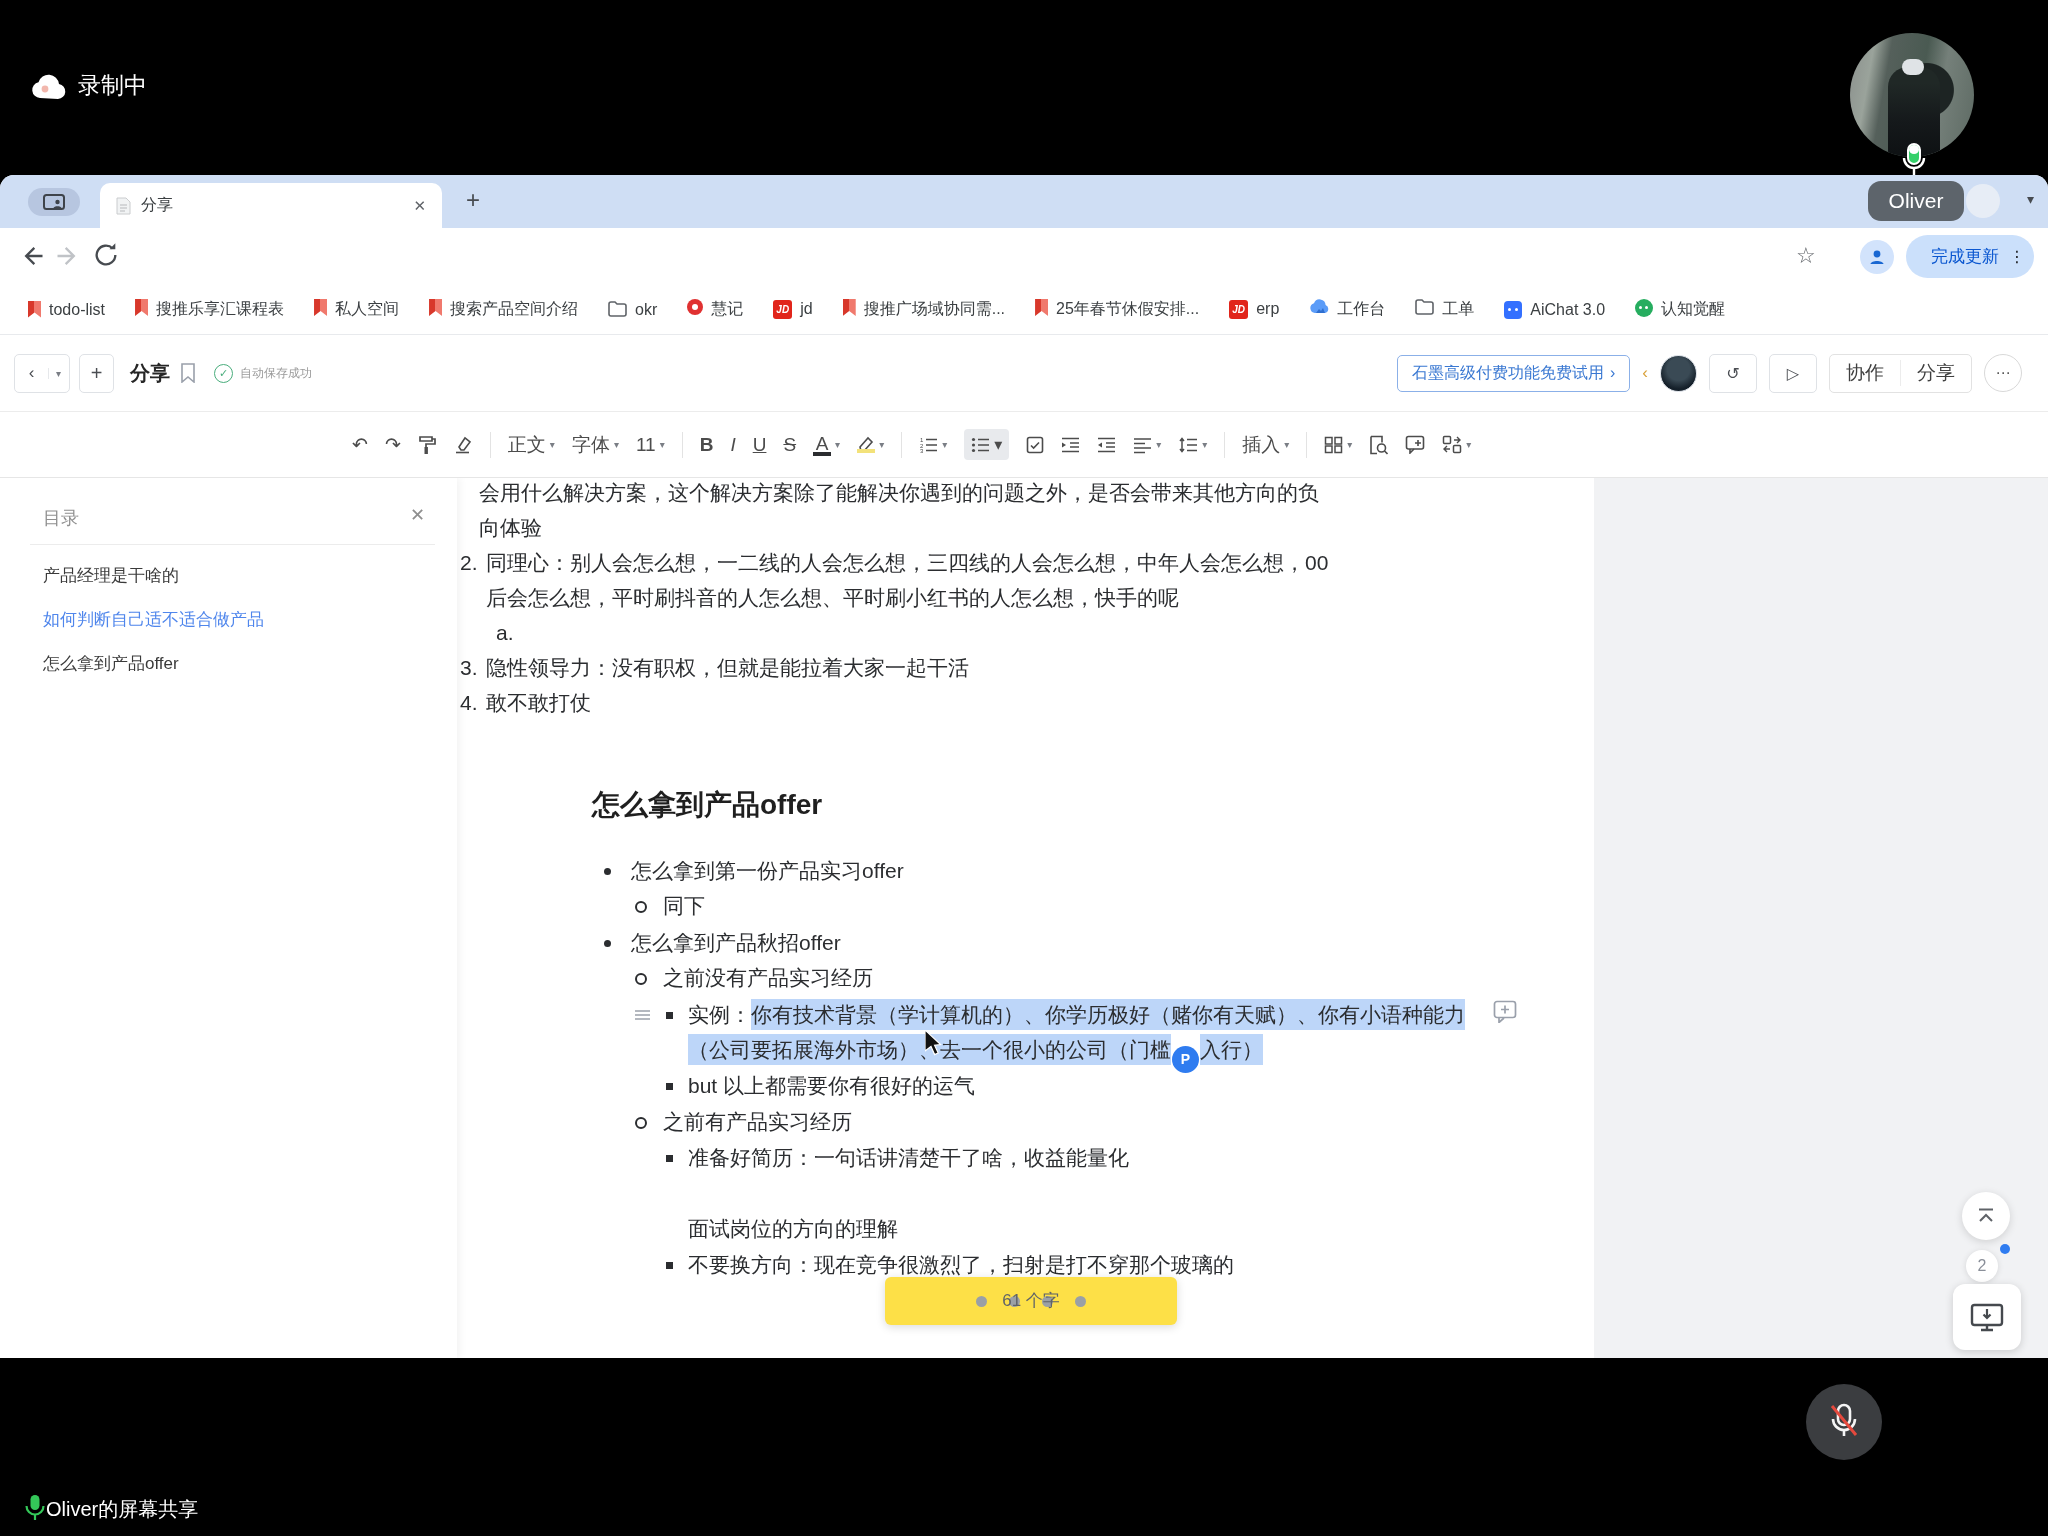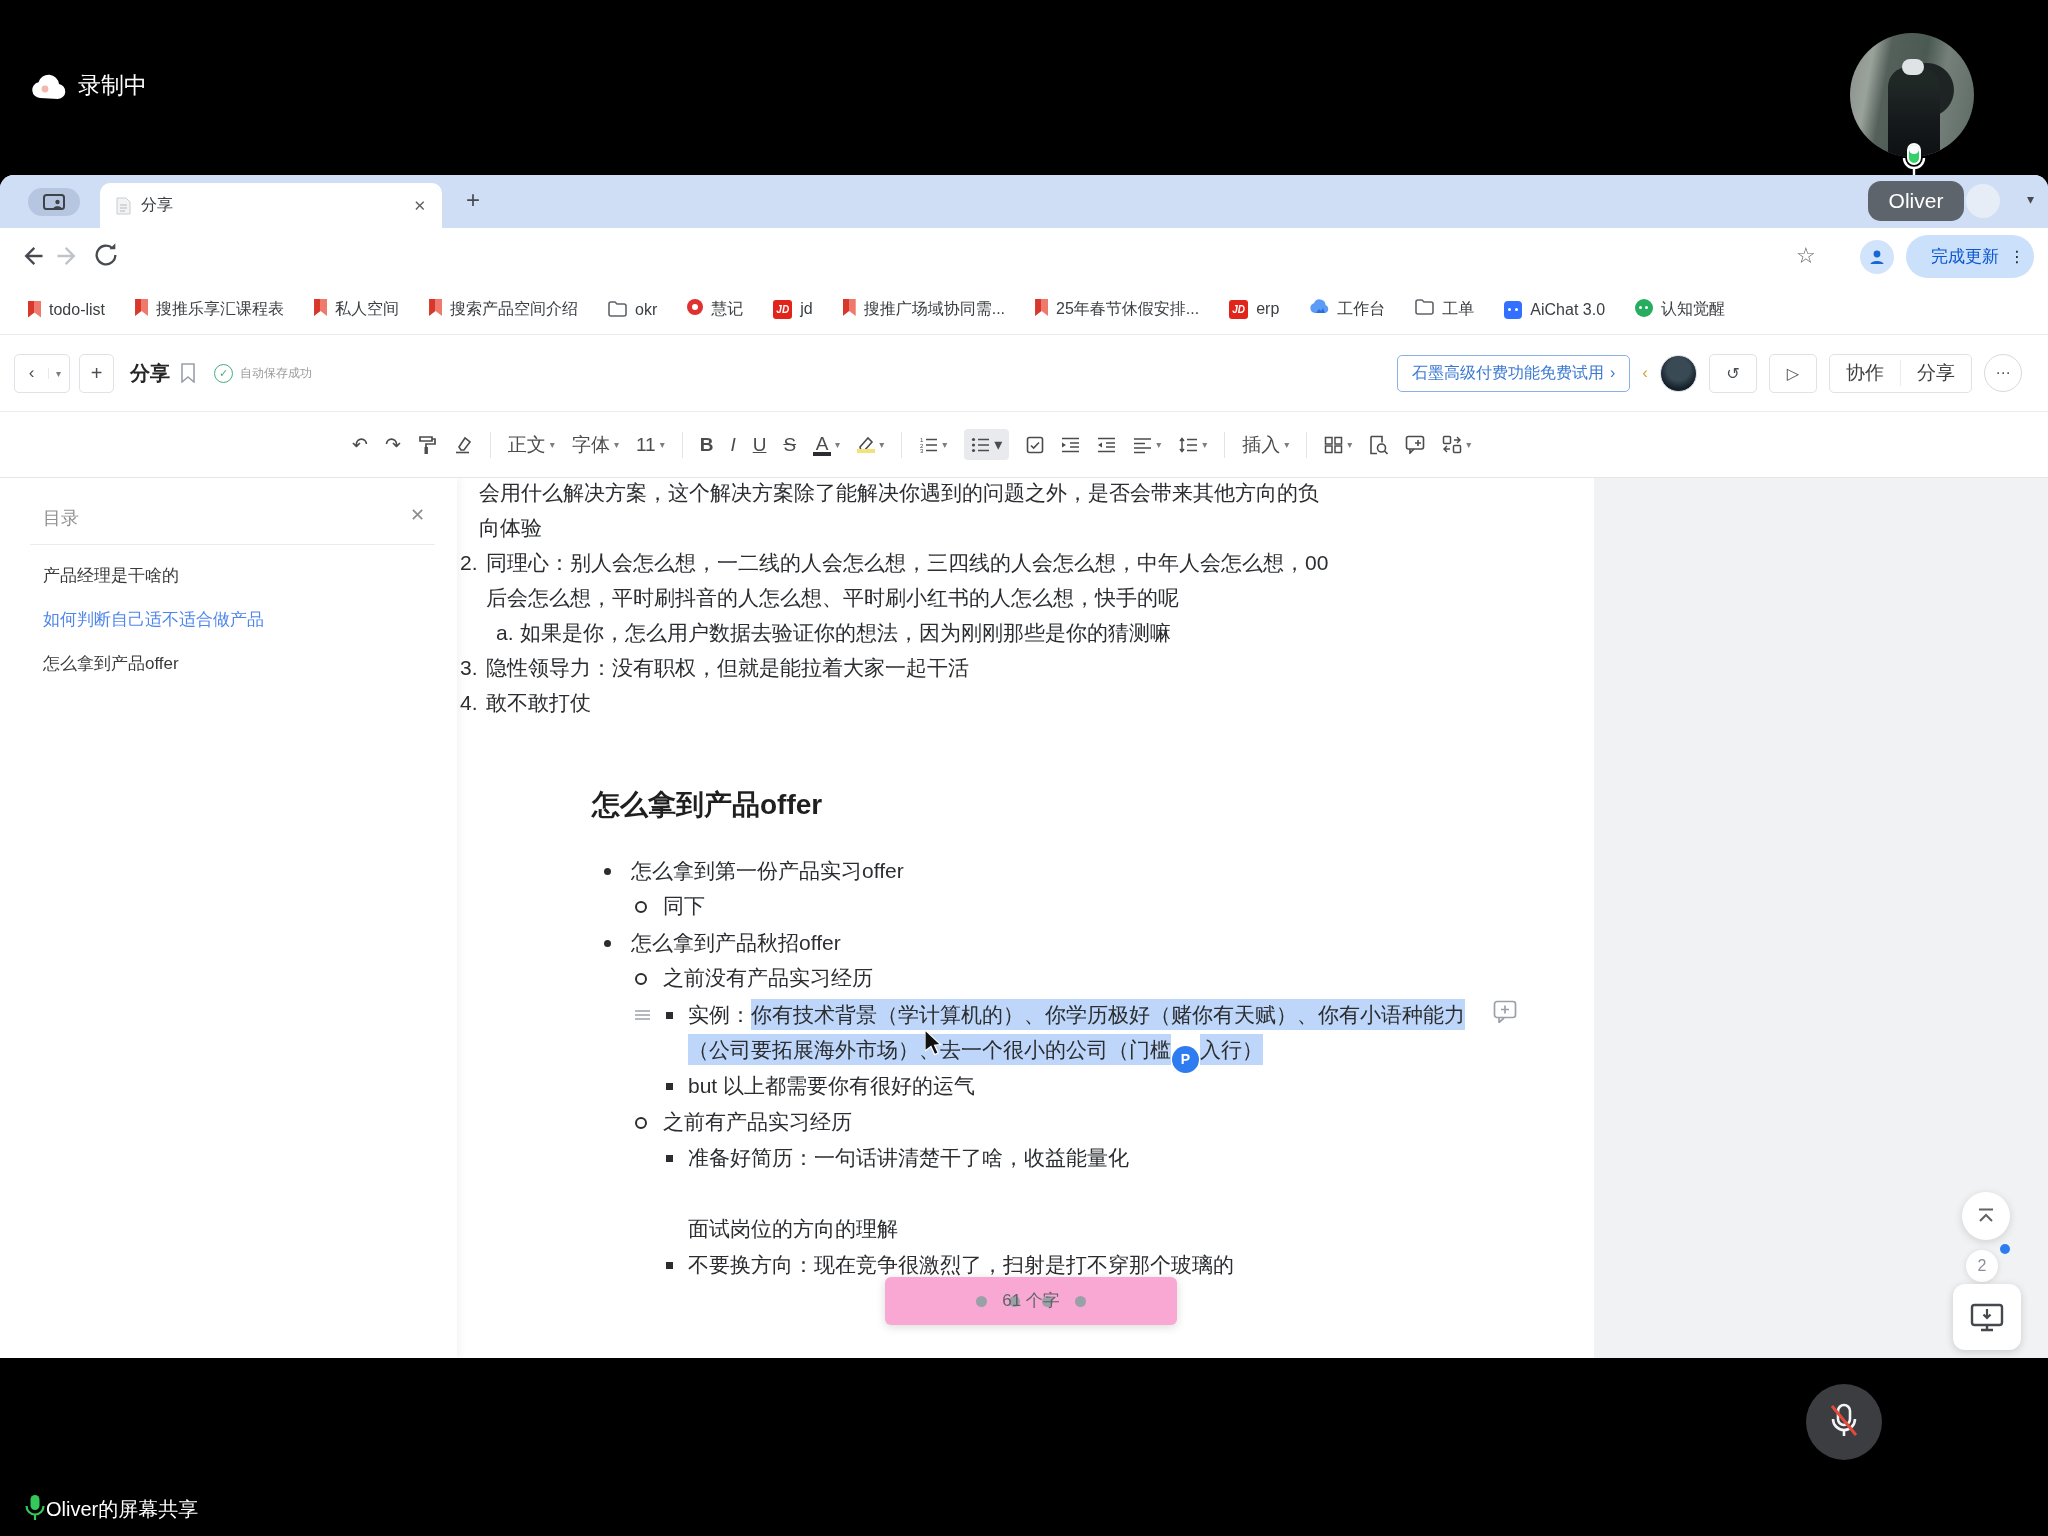--- a/index.html
+++ b/index.html
@@ -123,21 +123,21 @@
 
   
   #toc{position:absolute;left:0;top:0;width:457px;height:880px;background:#fff;box-shadow:3px 0 8px rgba(0,0,0,.05);}
   #toc-title{position:absolute;left:43px;top:28px;font-size:18px;color:#8f8f8f;}
   #toc-close{position:absolute;left:410px;top:26px;font-size:18px;color:#8f8f8f;}
   #toc-divider{position:absolute;left:30px;top:66px;width:405px;border-top:1px solid #ececec;}
   .toc-item{position:absolute;left:43px;font-size:17px;color:#3a3a3a;white-space:nowrap;}
   .toc-item.on{color:#4f86ec;}
 
   
-  #wordcount-popup{position:absolute;left:885px;top:799px;width:292px;height:48px;background:#f9a8d4;border-radius:6px;
+  #wordcount-popup{position:absolute;left:885px;top:799px;width:292px;height:48px;background:#fde047;border-radius:6px;
     box-shadow:0 2px 10px rgba(0,0,0,.15);display:flex;align-items:center;justify-content:center;gap:22px;}
   #wordcount-popup .dot{width:11px;height:11px;border-radius:50%;background:#9aa0a6;}
   #wordcount-label{position:absolute;left:0;right:0;top:12px;text-align:center;font-size:17px;color:#5f6368;}
   #scrolltop-btn{position:absolute;left:1962px;top:714px;width:48px;height:48px;border-radius:50%;background:#fff;
     box-shadow:0 2px 8px rgba(0,0,0,.14);display:flex;align-items:center;justify-content:center;}
   #help-badge{position:absolute;left:1966px;top:772px;width:32px;height:32px;border-radius:50%;background:#fff;
     box-shadow:0 1px 6px rgba(0,0,0,.12);color:#8a8f99;font-size:16px;display:flex;align-items:center;justify-content:center;}
   #help-dot{position:absolute;left:2000px;top:766px;width:10px;height:10px;border-radius:50%;background:#2f7cf0;}
   #extdisplay-btn{position:absolute;left:1953px;top:806px;width:68px;height:66px;border-radius:12px;background:#fff;
     box-shadow:0 2px 8px rgba(0,0,0,.16);display:flex;align-items:center;justify-content:center;}
@@ -468,21 +468,21 @@
       </span>
   </div>
 
   <div id="docarea">
     <div id="page"></div>
 
     <div class="line" style="left:479px;top:0px"><span>会用什么解决方案，这个解决方案除了能解决你遇到的问题之外，是否会带来其他方向的负</span></div>
     <div class="line" style="left:479px;top:35px"><span>向体验</span></div>
     <div class="line" style="left:486px;top:70px"><span class="mk" style="left:-26px">2.</span><span>同理心：别人会怎么想，一二线的人会怎么想，三四线的人会怎么想，中年人会怎么想，00</span></div>
     <div class="line" style="left:486px;top:105px"><span>后会怎么想，平时刷抖音的人怎么想、平时刷小红书的人怎么想，快手的呢</span></div>
-    <div class="line" style="left:520px;top:140px"><span class="mk" style="left:-24px">a.</span><span>如果是你，怎么用户数据去验证你的想法，因为刚刚那些是你的猜测嘛</span></div>
+    <div class="line" style="left:520px;top:140px"><span class="mk" style="left:-24px">a.</span></div>
     <div class="line" style="left:486px;top:175px"><span class="mk" style="left:-26px">3.</span><span>隐性领导力：没有职权，但就是能拉着大家一起干活</span></div>
     <div class="line" style="left:486px;top:210px"><span class="mk" style="left:-26px">4.</span><span>敢不敢打仗</span></div>
 
     <div id="doc-heading">怎么拿到产品offer</div>
 
     <div class="line" style="left:631px;top:378px"><span class="b-dot"></span><span>怎么拿到第一份产品实习offer</span></div>
     <div class="line" style="left:663px;top:413px"><span class="b-circ"></span><span>同下</span></div>
     <div class="line" style="left:631px;top:450px"><span class="b-dot"></span><span>怎么拿到产品秋招offer</span></div>
     <div class="line" style="left:663px;top:485px"><span class="b-circ"></span><span>之前没有产品实习经历</span></div>
 

